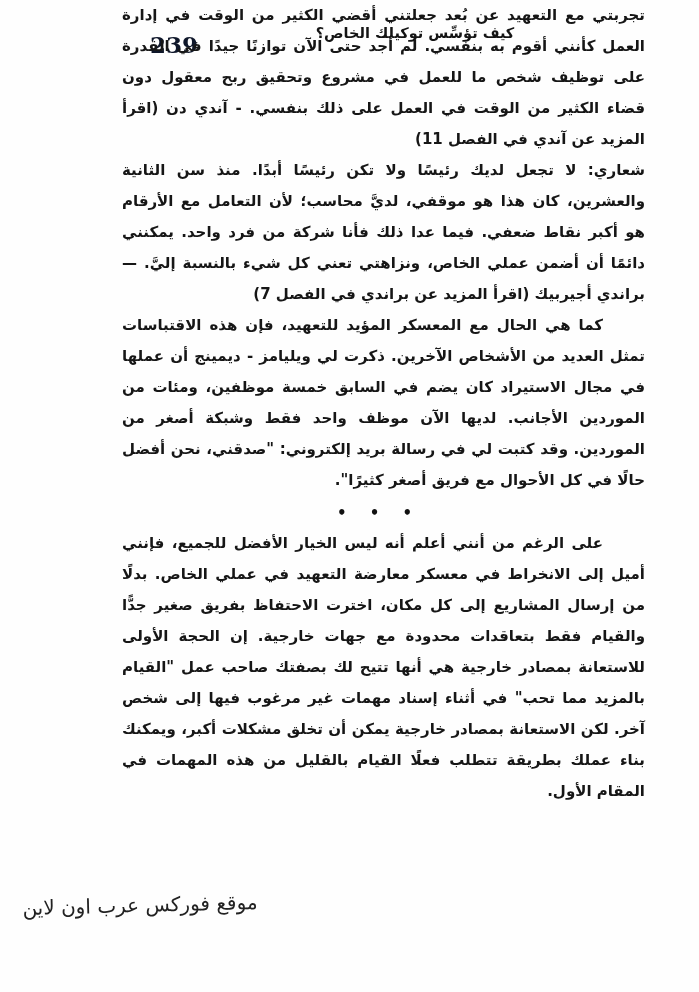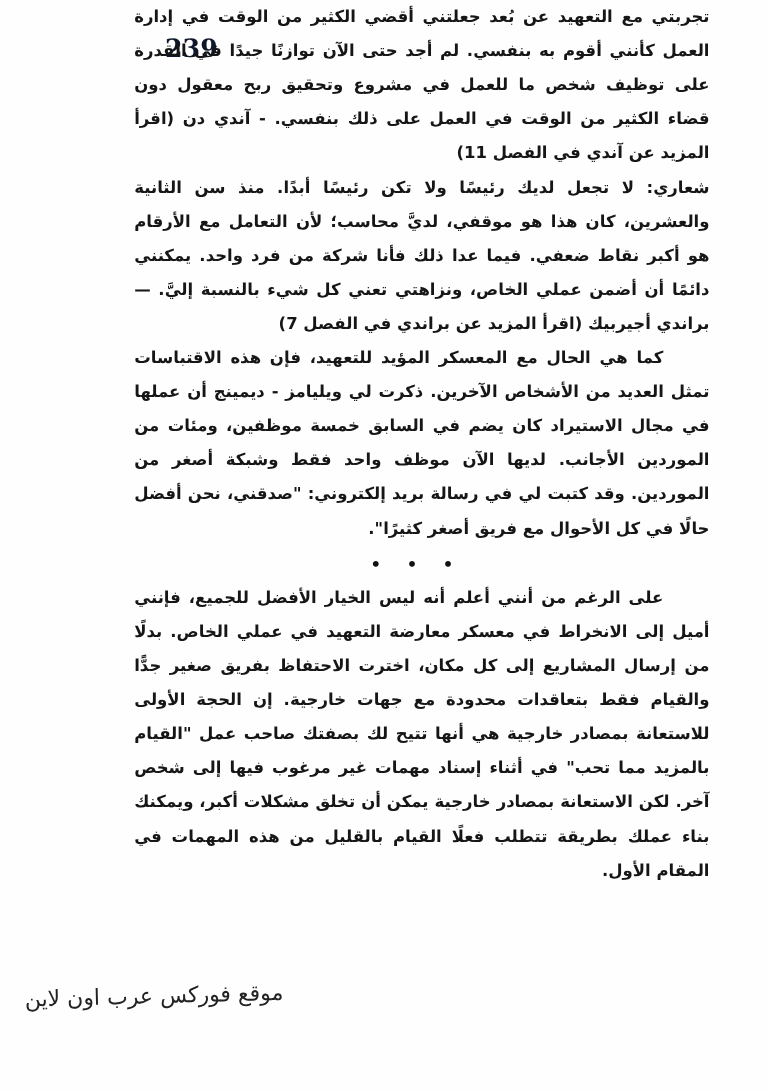--- a/index.html
+++ b/index.html
@@ -89,20 +89,21 @@
     white-space: nowrap;
   }
 </style>
 </head>
 <body>
 
 <div class="page">
 
   <span class="pagenum">239</span>
 
+  <span class="chapter-title">كيف تؤسِّس توكيلك الخاص؟</span>
 
   <div class="content">
     <p class="quote-1">تجربتي مع التعهيد عن بُعد جعلتني أقضي الكثير من الوقت في إدارة العمل كأنني أقوم به بنفسي. لم أجد حتى الآن توازنًا جيدًا في القدرة على توظيف شخص ما للعمل في مشروع وتحقيق ربح معقول دون قضاء الكثير من الوقت في العمل على ذلك بنفسي. - آندي دن (اقرأ المزيد عن آندي في الفصل 11)</p>
 
     <p class="quote-2">شعاري: لا تجعل لديك رئيسًا ولا تكن رئيسًا أبدًا. منذ سن الثانية والعشرين، كان هذا هو موقفي، لديَّ محاسب؛ لأن التعامل مع الأرقام هو أكبر نقاط ضعفي. فيما عدا ذلك فأنا شركة من فرد واحد. يمكنني دائمًا أن أضمن عملي الخاص، ونزاهتي تعني كل شيء بالنسبة إليَّ. — براندي أجيربيك (اقرأ المزيد عن براندي في الفصل 7)</p>
 
     <p class="body-1">كما هي الحال مع المعسكر المؤيد للتعهيد، فإن هذه الاقتباسات تمثل العديد من الأشخاص الآخرين. ذكرت لي ويليامز - ديمينج أن عملها في مجال الاستيراد كان يضم في السابق خمسة موظفين، ومئات من الموردين الأجانب. لديها الآن موظف واحد فقط وشبكة أصغر من الموردين. وقد كتبت لي في رسالة بريد إلكتروني: "صدقني، نحن أفضل حالًا في كل الأحوال مع فريق أصغر كثيرًا".</p>
 
     <div class="separator">• • •</div>
 

